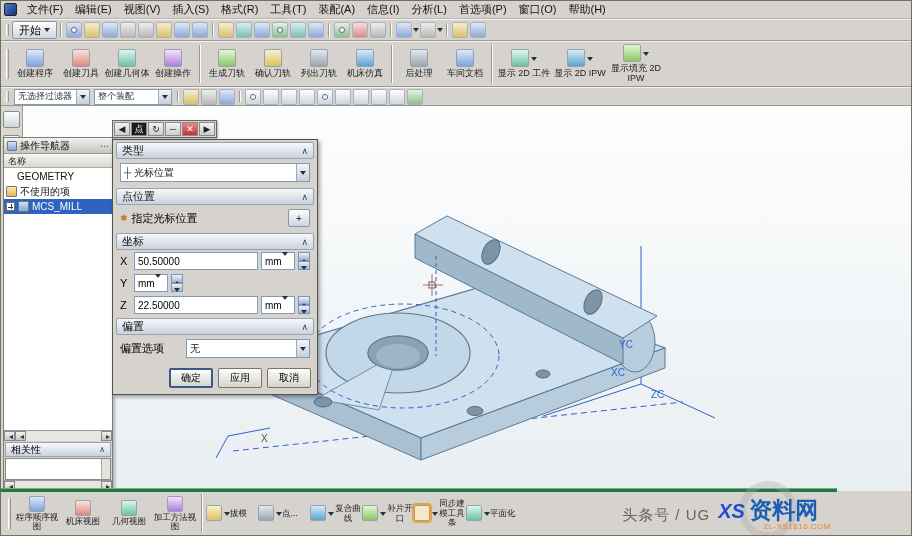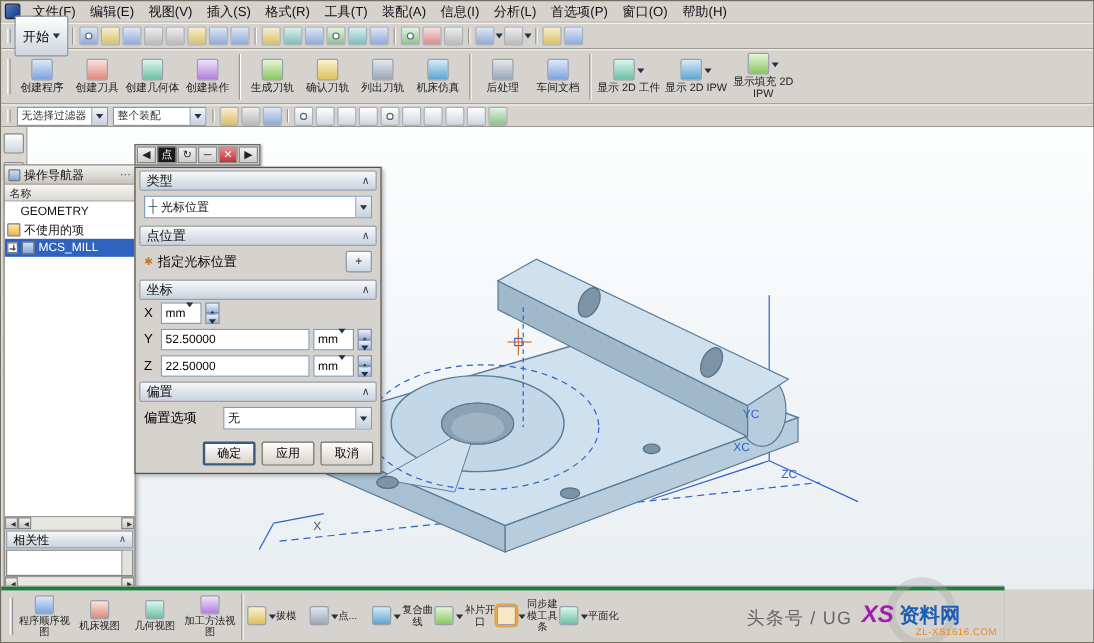--- a/index.html
+++ b/index.html
@@ -12,21 +12,21 @@
   .appico{width:13px;height:13px;margin:0 4px 0 1px;background:linear-gradient(135deg,#4a7ed0,#16337a);border:1px solid #222;border-radius:2px;}
   .mb{padding:1px 6px;cursor:default;}
 
   
   .tb{display:flex;align-items:center;background:#d6d3ce;border-top:1px solid #f4f2ee;border-bottom:1px solid #9a9890;padding:1px 2px;}
   .tb1{height:22px;}
   .tb2{height:46px;}
   .tb3{height:19px;}
   .grip{width:3px;height:70%;border-left:1px solid #fff;border-right:1px solid #999;margin:0 3px;flex:none;}
   .sep{width:2px;align-self:stretch;margin:2px 3px;border-left:1px solid #9a9890;border-right:1px solid #fff;flex:none;}
-  .startbtn{display:flex;align-items:center;gap:3px;height:18px;padding:16px 6px;font-size:11px;background:linear-gradient(#fefefe,#cfd6dd);border:1px solid #8898a8;border-radius:2px;}
+  .startbtn{display:flex;align-items:center;gap:3px;height:18px;padding:0 6px;font-size:11px;background:linear-gradient(#fefefe,#cfd6dd);border:1px solid #8898a8;border-radius:2px;}
   .car{width:0;height:0;border:3px solid transparent;border-top:4px solid #234;margin-top:3px;flex:none;}
   .ic{width:16px;height:16px;margin:0 1px;border:1px solid #a9b2ba;border-radius:2px;display:flex;align-items:center;justify-content:center;font-size:9px;color:#234;background:linear-gradient(#fefefe,#cfd6dd);flex:none;}
   .ic.g{background:linear-gradient(#e2f3e0,#8fbf8f);}
   .ic.r{background:linear-gradient(#f6dede,#d98b8b);}
   .ic.b{background:linear-gradient(#dde8f6,#8fa8d9);}
   .ic.y{background:linear-gradient(#f7eecd,#d9c06b);}
   .ic.t{background:linear-gradient(#d9f0ef,#7fbdb9);}
   .ic.gr{background:linear-gradient(#eeeeee,#b9b9b9);}
   .ic .dot{width:6px;height:6px;border-radius:50%;background:#fff;border:1px solid #567;}
   .bigbtn{width:46px;display:flex;flex-direction:column;align-items:center;font-size:9px;line-height:1.1;color:#222;text-align:center;padding:1px 0;}
@@ -107,22 +107,22 @@
   
   .bottombar{position:absolute;left:0;bottom:0;width:836px;height:46px;background:#d6d3ce;border-top:3px solid #15803d;box-shadow:0 -1px 0 #9a9890;display:flex;align-items:center;padding:0 4px;}
   .vbtn{width:46px;display:flex;flex-direction:column;align-items:center;font-size:8.5px;line-height:1.1;color:#222;text-align:center;}
   .vbtn .bi,.tbtn .bi{width:16px;height:16px;border:1px solid #97a2ac;border-radius:2px;margin-bottom:1px;}
   .tbtn{width:52px;display:flex;flex-direction:row;align-items:center;font-size:8.5px;line-height:1.1;color:#222;text-align:center;}
   .tbtn .hl{outline:2px solid #e8a33d;background:#f7e7c3;}
   .wm{position:absolute;right:6px;bottom:4px;display:flex;align-items:flex-end;gap:8px;}
   .wm-head{font-size:15px;color:#666;letter-spacing:1px;padding-bottom:6px;}
   .wm-ring{position:absolute;width:58px;height:58px;border:7px solid rgba(170,170,170,.35);border-radius:50%;right:34px;bottom:-8px;}
   .logo{position:relative;text-align:left;line-height:1;}
-  .logo-xs{color:#a21caf;font-weight:bold;font-style:italic;font-size:20px;}
-  .logo-name{color:#1a5fb4;font-weight:bold;font-size:17px;}
+  .logo-xs{color:#1d4ed8;font-weight:bold;font-style:italic;font-size:20px;}
+  .logo-name{color:#1a5fb4;font-weight:bold;font-size:23px;}
   .logo-url{color:#f08519;font-size:8px;letter-spacing:.5px;margin-top:1px;margin-left:45px;}
 </style>
 </head>
 <body>
 
 <div class="app">
 
   <div class="menubar">
     <span class="appico"></span>
     <span class="mb">文件(F)</span>
@@ -415,32 +415,32 @@
         <span style="color:#c87820;font-size:9px">✱</span>
         <span>指定光标位置</span>
         <span class="ptbtn">+</span>
       </div>
       <div class="sh">
         <span>坐标</span>
         <span class="arr">∧</span>
       </div>
       <div class="cf">
         <span class="axl">X</span>
+        <input value="50.50000" style="">
         <span class="unit">
             <span>mm</span>
             <span class="car-box"><span class="car"></span></span>
           </span>
         <span class="spin">
             <i class="u"></i>
             <i class="d"></i>
           </span>
       </div>
       <div class="cf">
         <span class="axl">Y</span>
-        <input value="52.50000" style="">
         <span class="unit">
             <span>mm</span>
             <span class="car-box"><span class="car"></span></span>
           </span>
         <span class="spin">
             <i class="u"></i>
             <i class="d"></i>
           </span>
       </div>
       <div class="cf">

